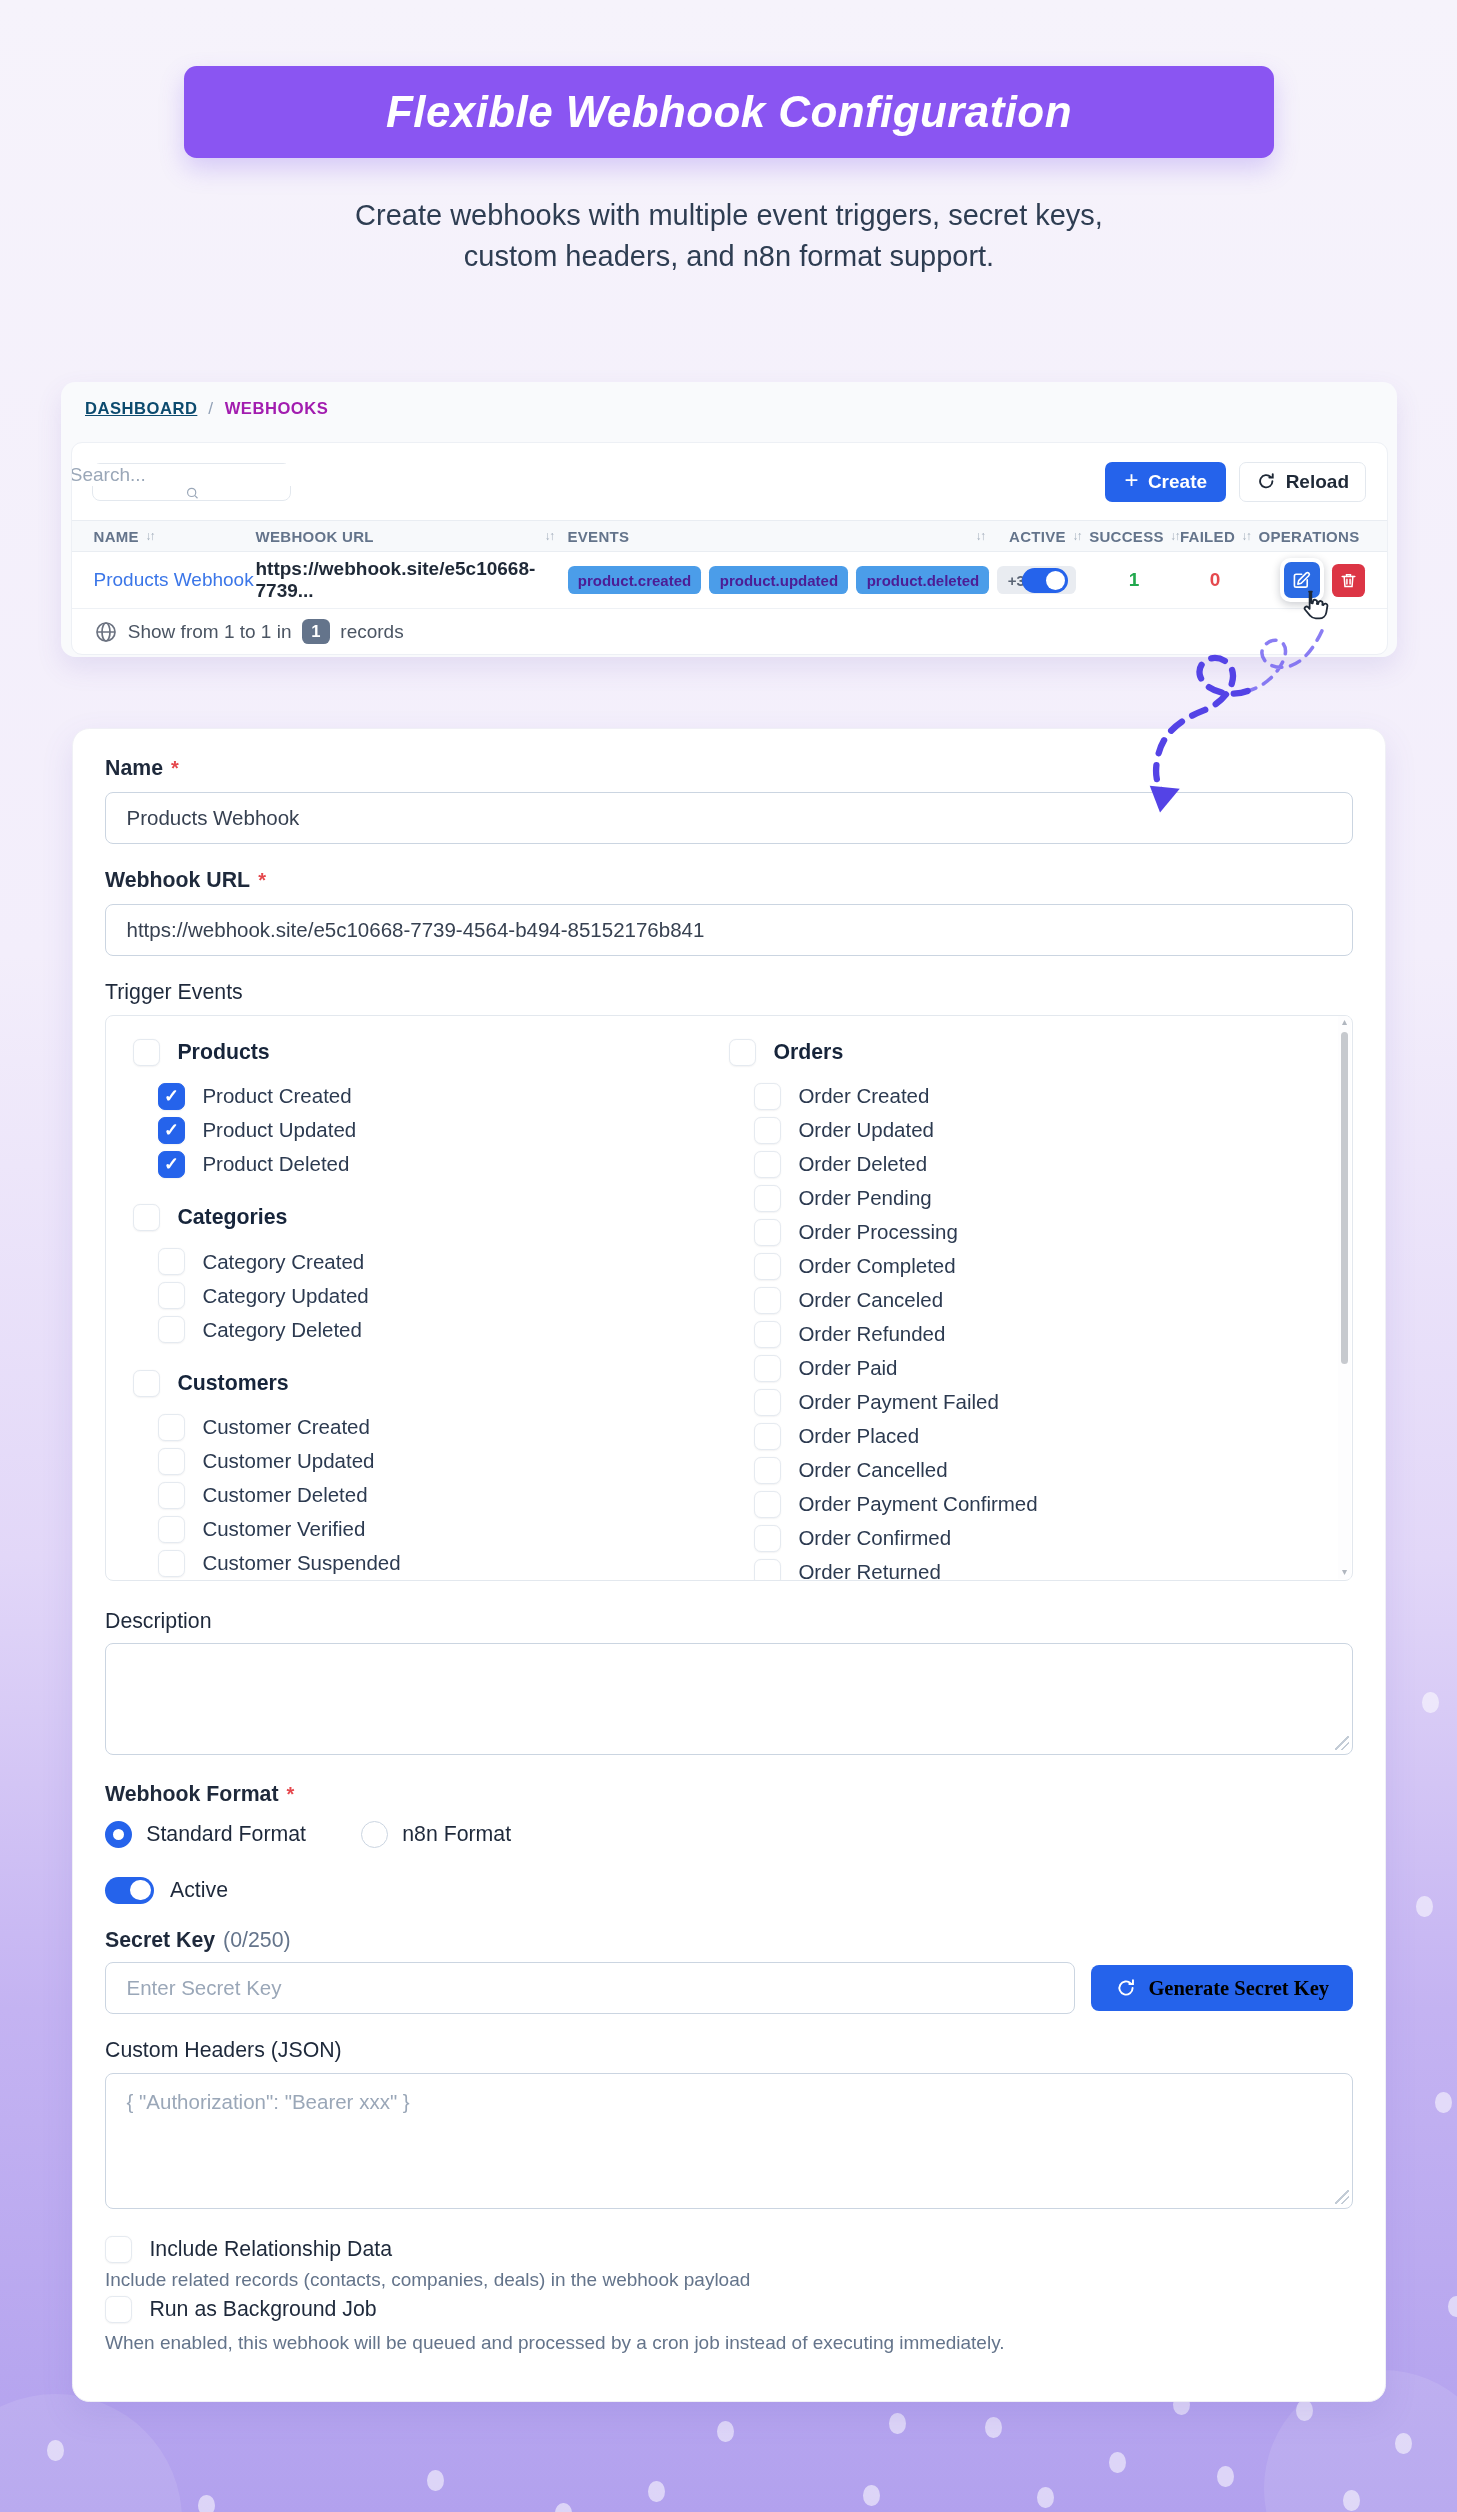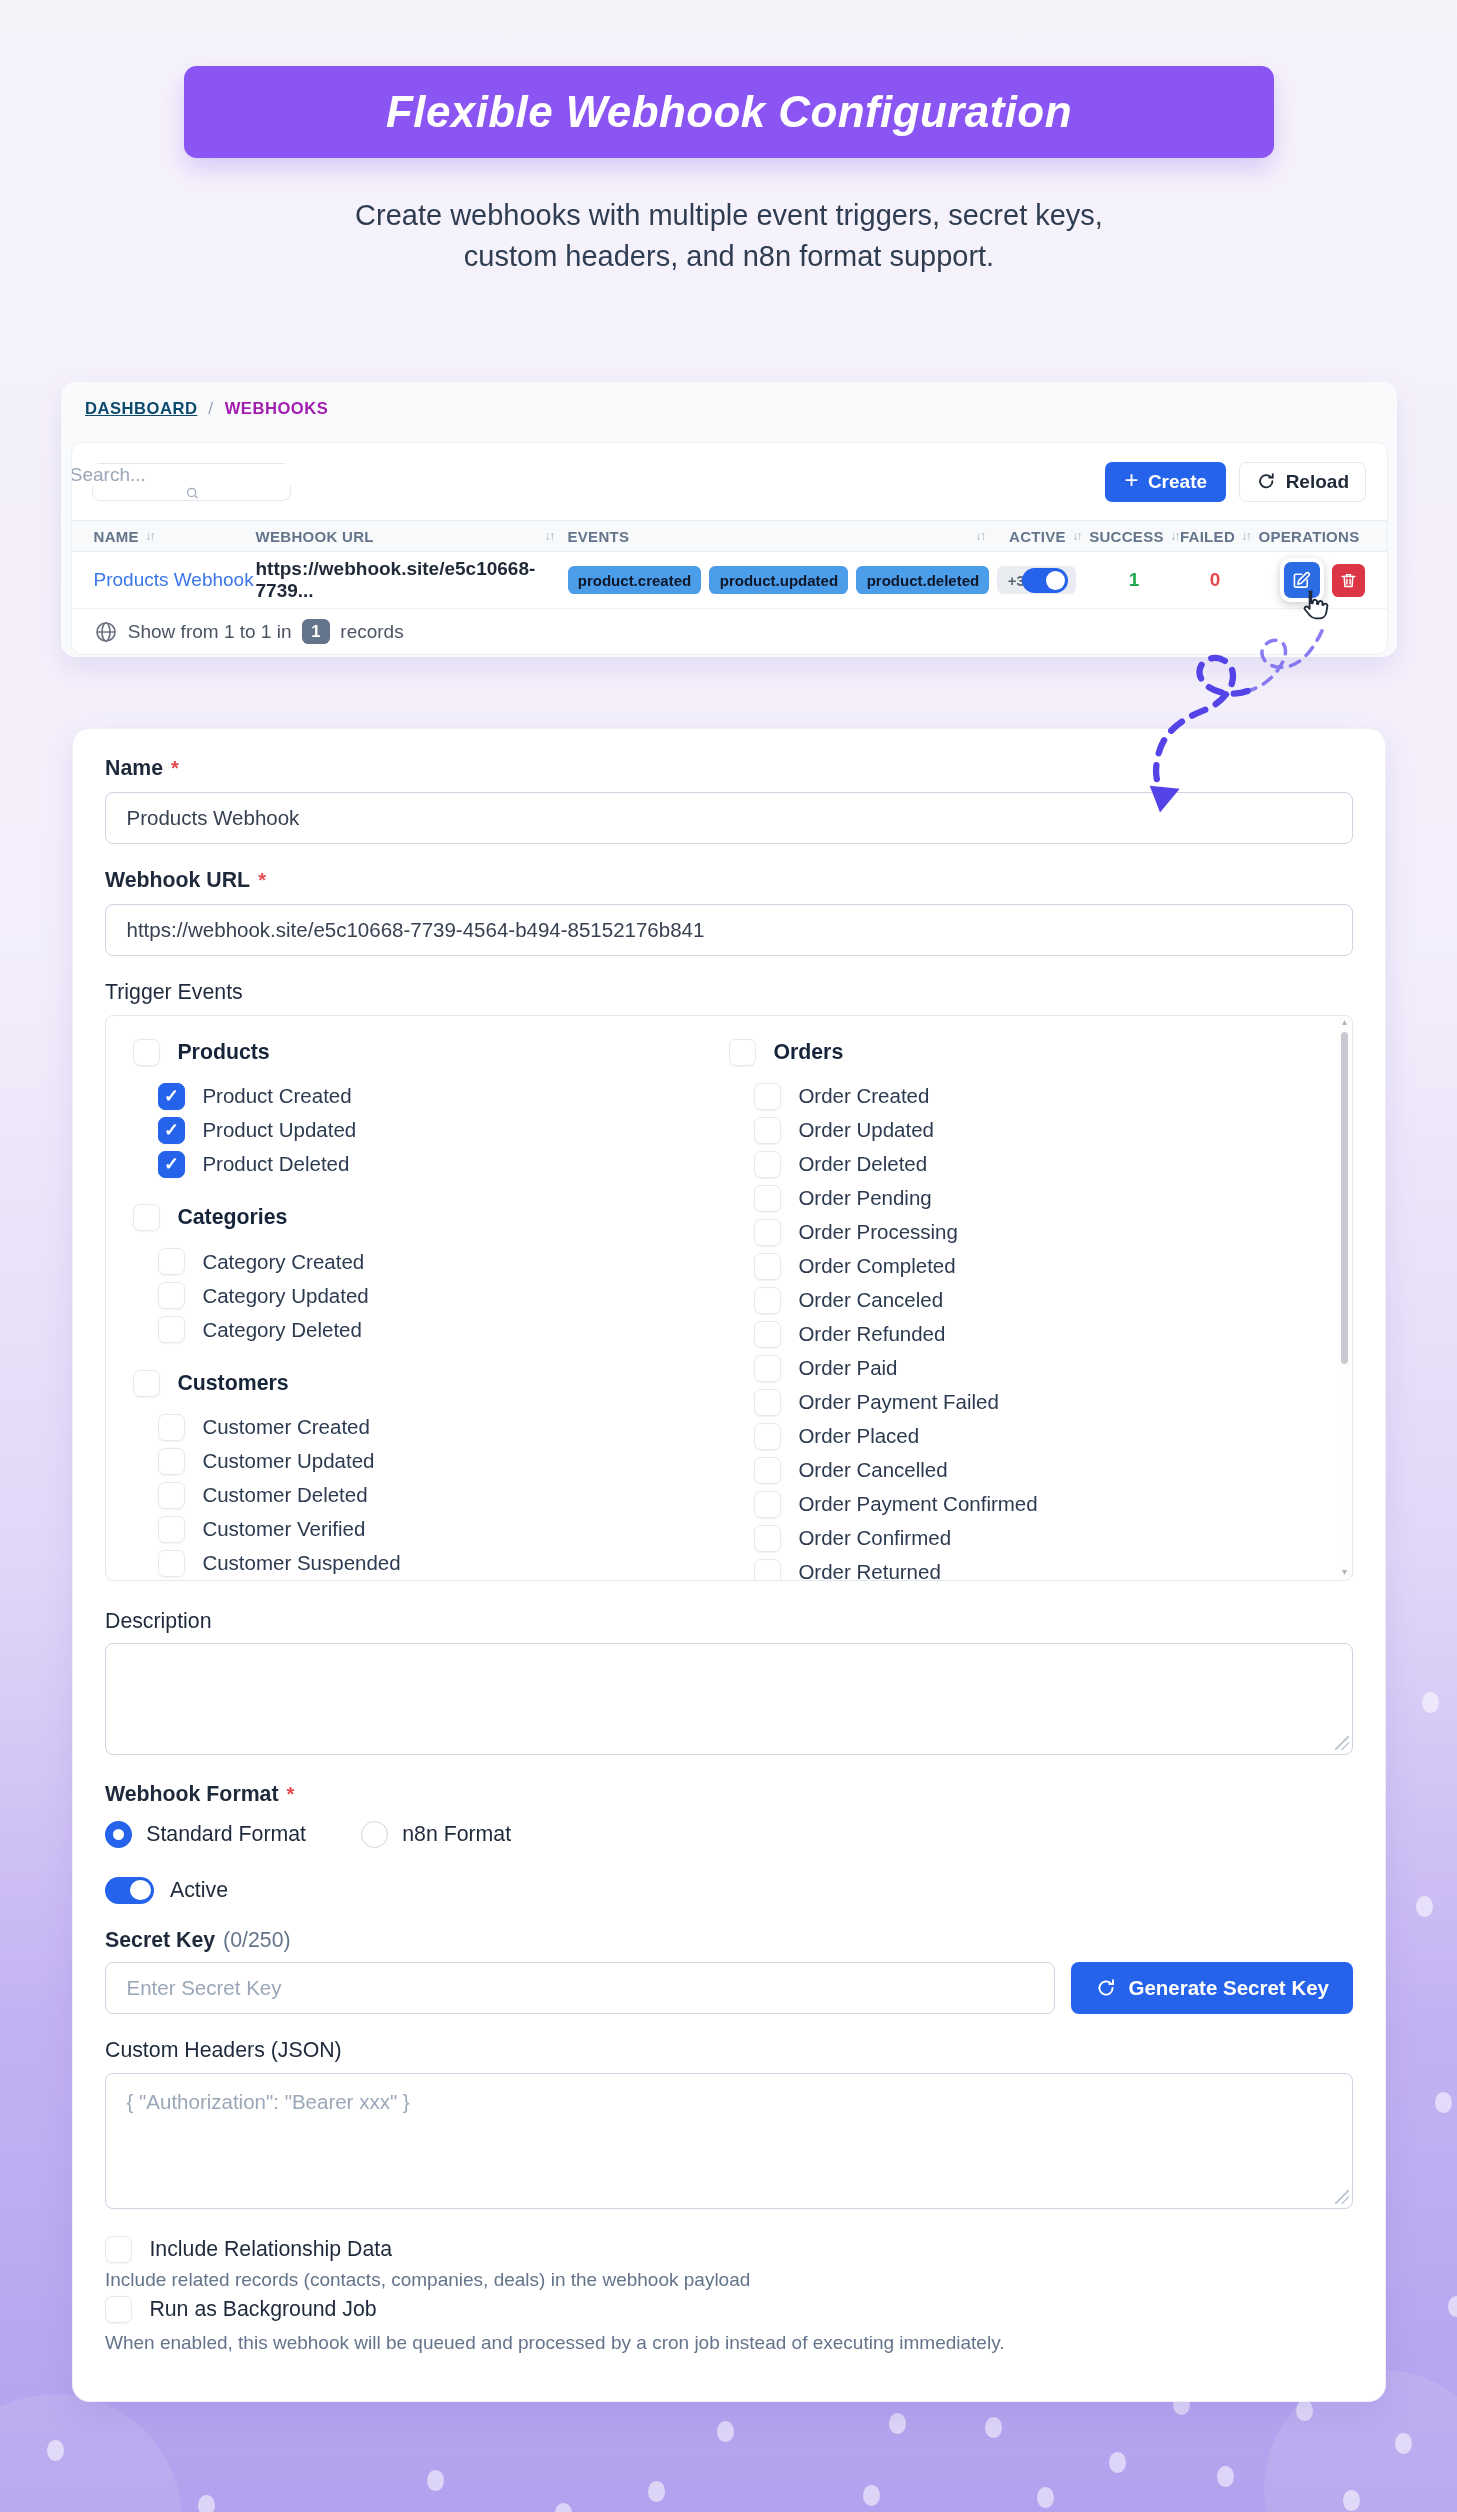--- a/index.html
+++ b/index.html
@@ -62,21 +62,21 @@
     font-size:15px; font-weight:700; color:#64748b; letter-spacing:0.3px; }
   .hcell { display:flex; align-items:center; gap:6.3px; }
   .hcell.center { justify-content:center; }
   .sort { font-size:12px; color:#a5b0bd; letter-spacing:-1.6px; }
   .push { margin-left:auto; margin-right:14.2px; }
   .trow { height:57px; border-bottom:0.8px solid #eef1f5; font-size:19px; }
   .cell-center { display:flex; justify-content:center; }
   .name-link { color:#3b76e8; cursor:pointer; }
   .url-text { color:#1f2937; font-weight:600; font-size:19px; }
   .events-cell { display:flex; align-items:center; gap:8px; }
-  .badge { background:#4b9de9; color:#0f172a; font-size:15px; font-weight:700;
+  .badge { background:#4b9de9; color:#4c1d95; font-size:15px; font-weight:700;
     padding:5.5px 10.3px; border-radius:6.3px; white-space:nowrap; }
   .badge-more { background:#e9ecf1; color:#5b6575; font-weight:600; }
   .num-success { color:#22a84e; font-weight:600; }
   .num-failed { color:#e5484d; font-weight:600; }
   .toggle { width:46px; height:25px; border-radius:12.6px; background:#2563eb; position:relative; cursor:pointer; }
   .toggle .knob { position:absolute; top:3.2px; right:3.2px; width:19px; height:19px; border-radius:50%; background:#fff; }
   .ops-cell { display:flex; align-items:center; justify-content:flex-end; gap:8px; }
   .edit-ring { background:#fff; border-radius:10.3px; padding:4px; box-shadow:0 2.4px 8px rgba(15,23,42,.22); }
   .icon-btn { display:flex; align-items:center; justify-content:center; cursor:pointer; }
   .btn-edit { width:36px; height:36px; background:#2b6be4; border-radius:7.1px; }
@@ -135,23 +135,23 @@
   .radio { width:27px; height:27px; border-radius:50%; border:1.6px solid #cbd5e1; background:#fff; flex:none; }
   .radio.on { border:8px solid #2563eb; }
 
   .active-row { display:flex; align-items:center; gap:16px; }
   .active-row .lbl { font-size:21.3px; font-weight:500; color:#1e293b; }
   .toggle.lg { width:49px; height:27px; border-radius:13.4px; }
   .toggle.lg .knob { width:20.5px; height:20.5px; }
 
   .secret-row { display:flex; gap:16px; align-items:center; }
   .secret-row .field-input { flex:1; }
-  .btn-generate { background:#2563eb; color:#ffffff; height:52px; padding:0 24px; border-radius:8px;
+  .btn-generate { background:#2563eb; color:#000000; height:46px; padding:0 24px; border-radius:8px;
     font-size:20.5px; font-weight:600; display:flex; align-items:center; gap:11px; border:none; cursor:pointer;
-    font-family:Liberation Sans, sans-serif; white-space:nowrap; }
+    font-family:Liberation Serif, serif; white-space:nowrap; }
 
   .chk-row { display:flex; align-items:center; gap:17.4px; cursor:pointer; }
   .chk-row .lbl { font-size:21.3px; font-weight:500; color:#1e293b; }
   .help-text { font-size:19px; color:#64748b; }
 </style>
 </head>
 <body>
 
 <div id="dots">
     <span class="dot" style="left: 1422px; top: 1692px;"></span>

